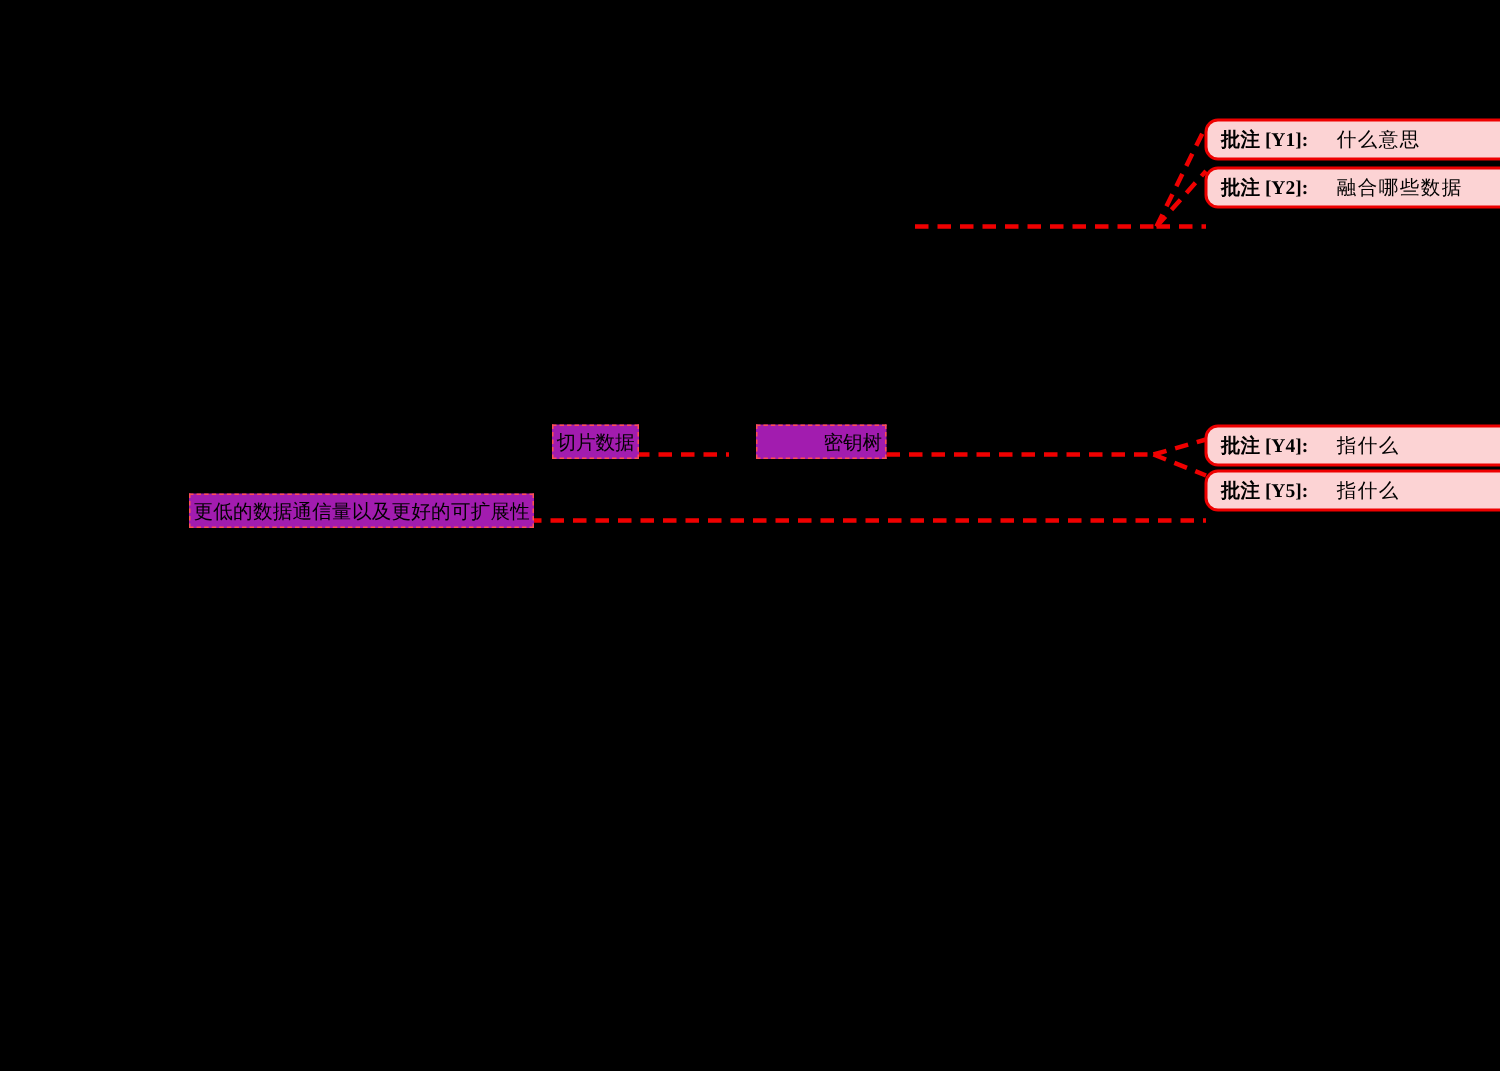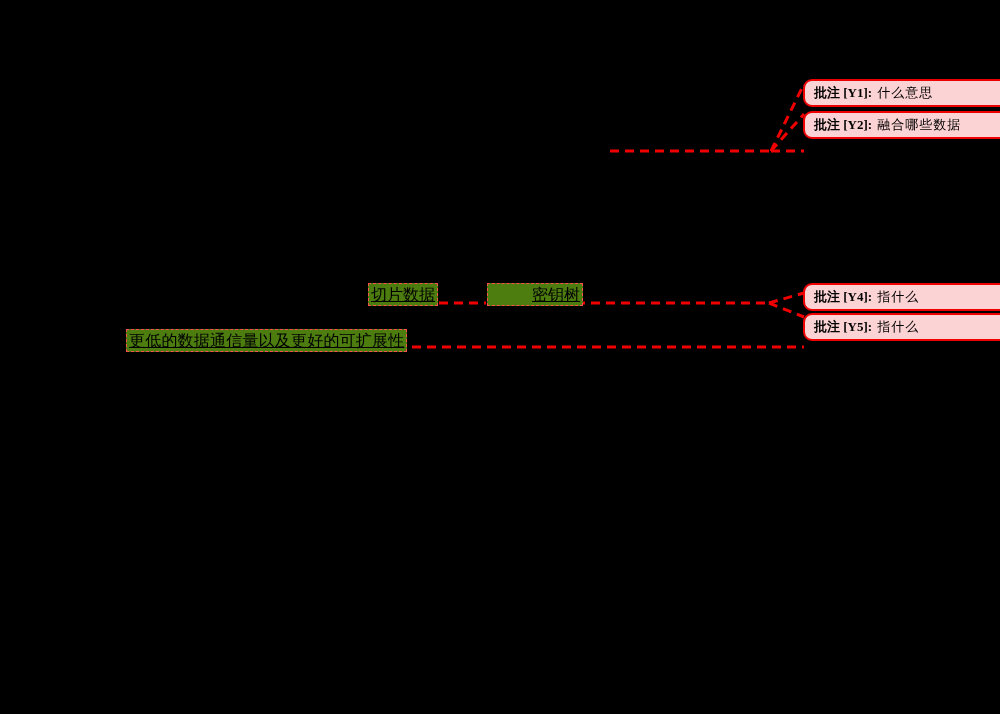--- a/index.html
+++ b/index.html
@@ -27,52 +27,51 @@
     font-size: 22px;
     line-height: 26px;
     letter-spacing: 0.5px;
     color: #000;
     border: 1px dashed rgba(255,70,70,0.85);
     padding: 0 1px;
   }
 
   .anchor-small {
     position: absolute;
-    background: #4d7c0f;
+    background: #a21caf;
     border: 1px dashed #ff5050;
     color: #000;
-    font-size: 16px;
+    font-size: 13px;
     line-height: 17px;
     padding: 2px 2px;
     white-space: nowrap;
-    text-decoration: underline;
   }
   #anchor-sliced-data { left: 368px; top: 283px; }
-  #anchor-key-tree    { left: 487px; top: 283px; padding-left: 44px; }
+  #anchor-key-tree    { left: 504px; top: 283px; padding-left: 44px; }
   #anchor-scalability { left: 126px; top: 329px; letter-spacing: 0.2px; }
 
   .comment-box {
     position: absolute;
     left: 803px;
     width: 214px;
     height: 28px;
     box-sizing: border-box;
     background: #fcd3d4;
     border: 2.5px solid #ee0000;
     border-radius: 9px;
     display: flex;
     align-items: center;
     padding: 0 6px 0 9px;
     font-size: 13px;
     color: #000;
     white-space: nowrap;
     overflow: hidden;
   }
   .comment-box .lbl { font-weight: bold; }
-  .comment-box .txt { margin-left: 5px; letter-spacing: 1px; }
+  .comment-box .txt { margin-left: 19px; letter-spacing: 1px; }
   #comment-Y1 { top: 79px; }
   #comment-Y2 { top: 111px; }
   #comment-Y3 { top: 143px; }
   #comment-Y4 { top: 283px; }
   #comment-Y5 { top: 313px; }
   #comment-Y6 { top: 342px; }
 </style>
 </head>
 <body>
 

